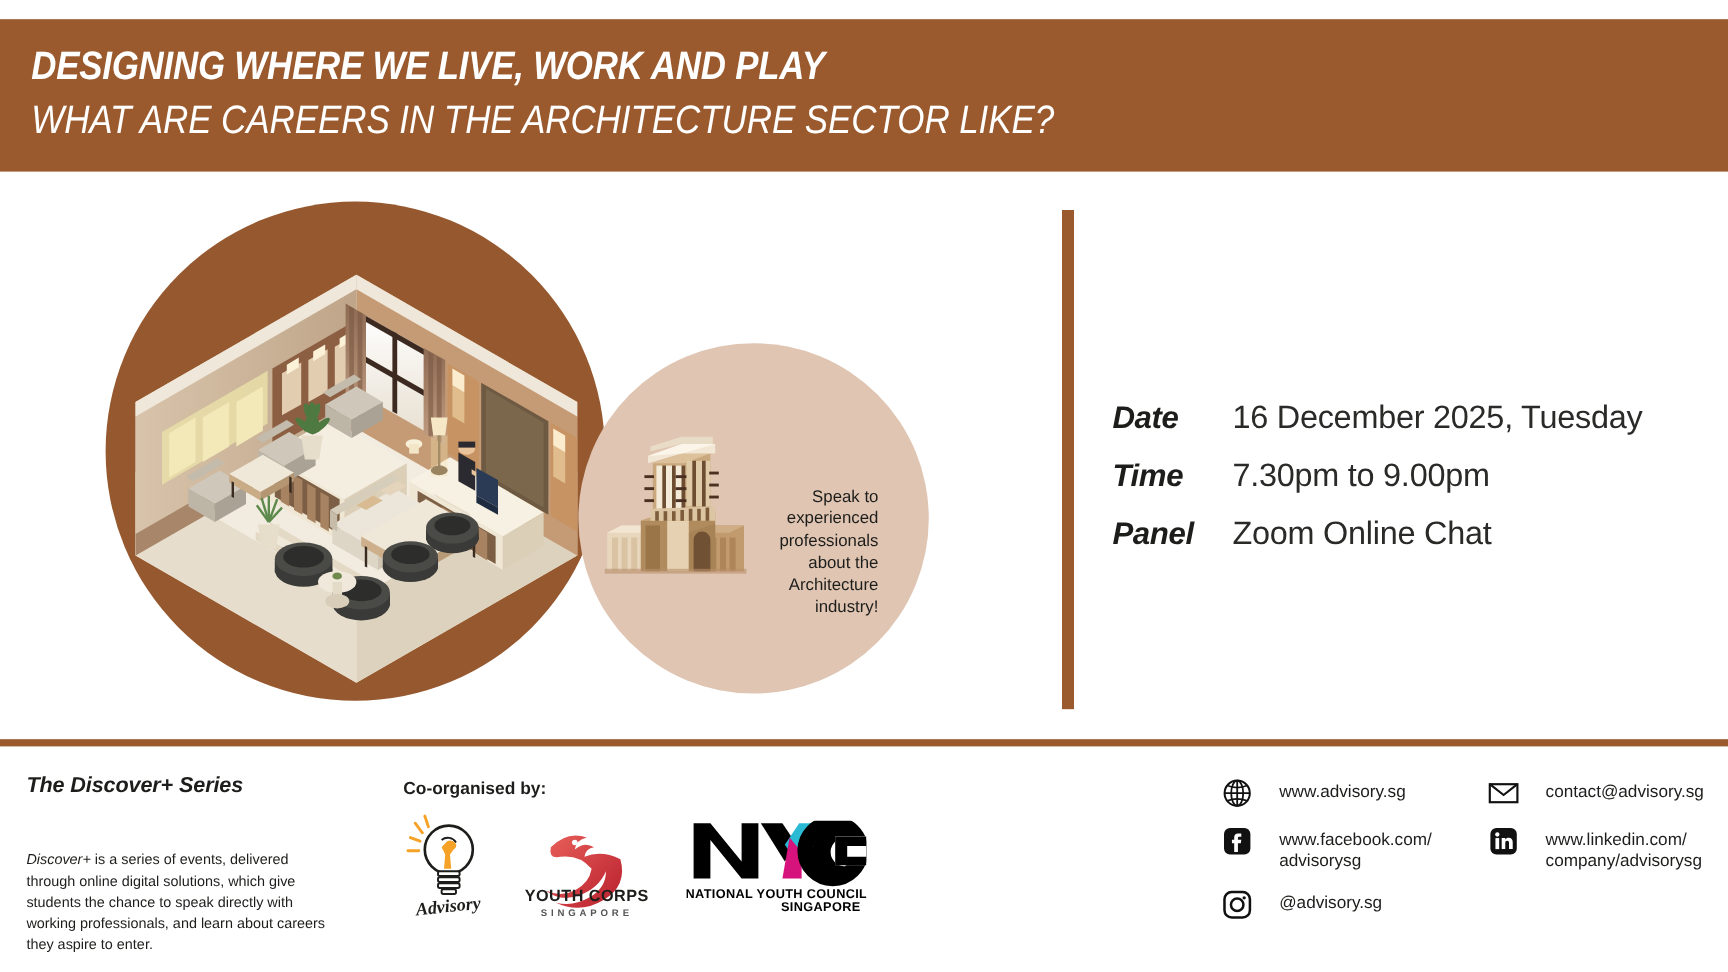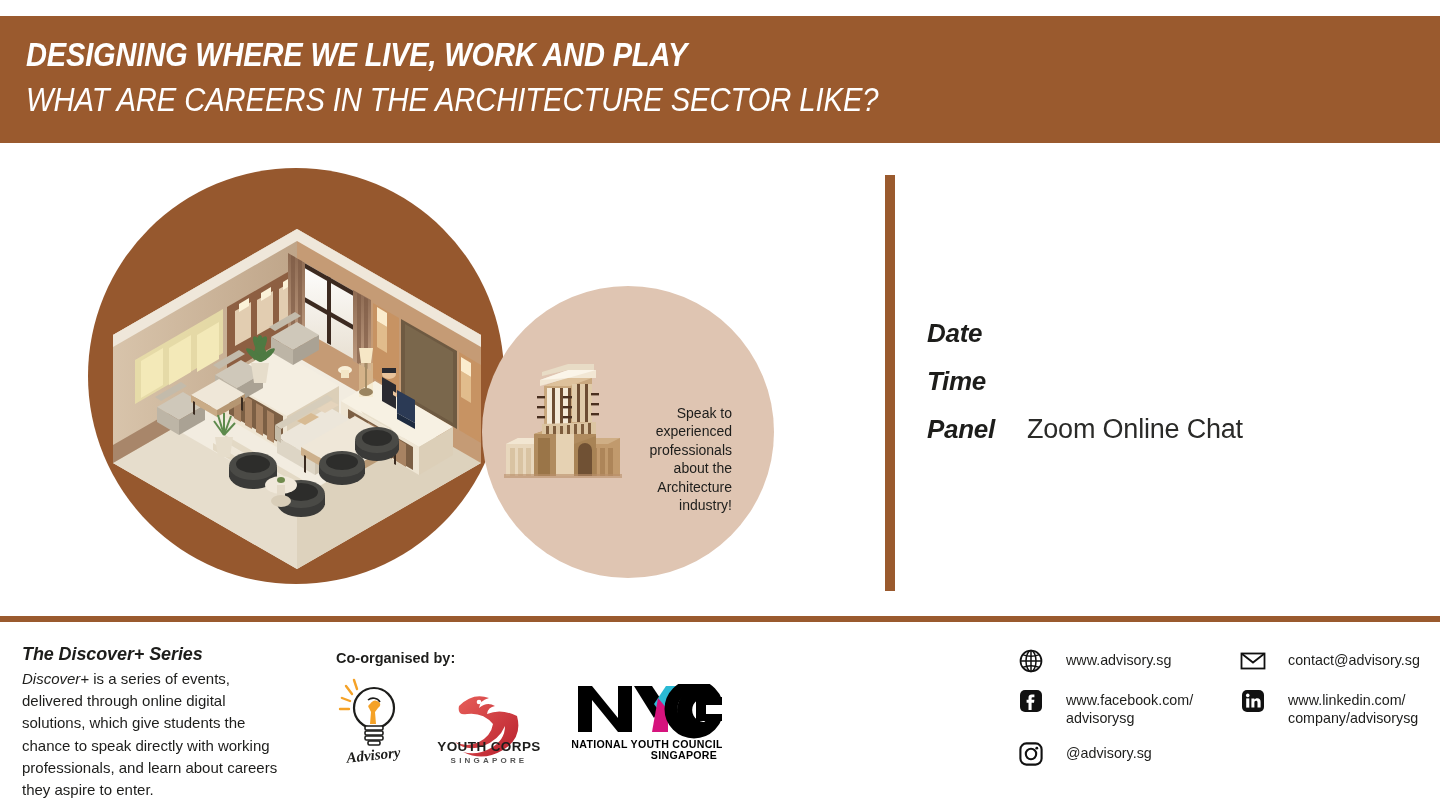--- a/index.html
+++ b/index.html
@@ -67,21 +67,21 @@
   }
 
   
   .accent-vbar{
     position:absolute;left:885px;top:175px;width:10px;height:416px;
     background:#9A5A2E;
   }
   .details{
     position:absolute;left:927px;top:318px;
   }
-  .detail-row{display:flex;align-items:flex-end;margin-bottom:17px;}
+  .detail-row{display:flex;align-items:flex-end;margin-bottom:17px;margin-top:15px;}
   .detail-label{
     width:100px;flex:0 0 100px;
     font-size:26px;font-weight:bold;font-style:italic;color:#1d1d1b;
     letter-spacing:-0.3px;
   }
   .detail-value{
     font-size:27px;font-weight:300;color:#2a2a28;
     letter-spacing:-0.2px;white-space:nowrap;
   }
 
@@ -89,21 +89,21 @@
   .footer-rule{
     position:absolute;left:0;top:616px;width:1440px;height:6px;
     background:#9A5A2E;
   }
   .series-block{position:absolute;left:22px;top:641px;width:256px;}
   .series-title{
     font-size:18px;font-weight:bold;font-style:italic;color:#1d1d1b;
     line-height:1.5;letter-spacing:-0.1px;
   }
   .series-body{
-    font-size:15px;font-weight:400;color:#1d1d1b;line-height:1.48;
+    font-size:12px;font-weight:400;color:#1d1d1b;line-height:1.48;margin-top:40px;
   }
   .series-body em{font-style:italic;}
 
   .coorg-label{
     position:absolute;left:336px;top:650px;
     font-size:14.5px;font-weight:bold;color:#1d1d1b;
   }
   .logo-advisory{position:absolute;left:334px;top:676px;width:80px;height:90px;}
   .logo-ycs{position:absolute;left:437px;top:672px;width:105px;height:95px;}
   .logo-nyc{position:absolute;left:572px;top:684px;width:150px;height:76px;}
@@ -400,23 +400,25 @@
       <rect x="4" y="116" width="118" height="4" fill="#b9906a" opacity="0.6"></rect>
     </svg>
   </div>
 
   <div class="panel-body">Speak to experienced professionals about the Architecture industry!</div>
 
   <div class="accent-vbar"></div>
   <div class="details">
     <div class="detail-row">
       <div class="detail-label">Date</div>
+      <div class="detail-value">16 December 2025, Tuesday</div>
     </div>
     <div class="detail-row">
       <div class="detail-label">Time</div>
+      <div class="detail-value">7.30pm to 9.00pm</div>
     </div>
     <div class="detail-row">
       <div class="detail-label">Panel</div>
       <div class="detail-value">Zoom Online Chat</div>
     </div>
   </div>
 
   <div class="footer-rule"></div>
 
   <div class="series-block">

